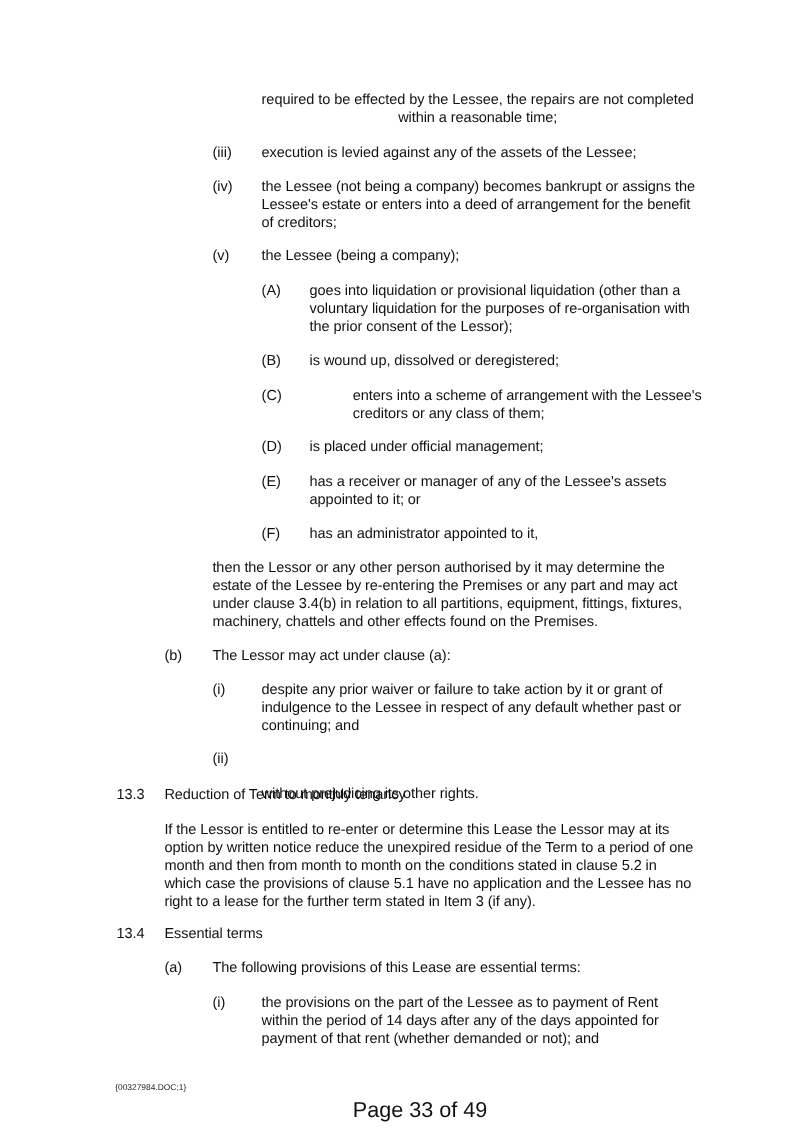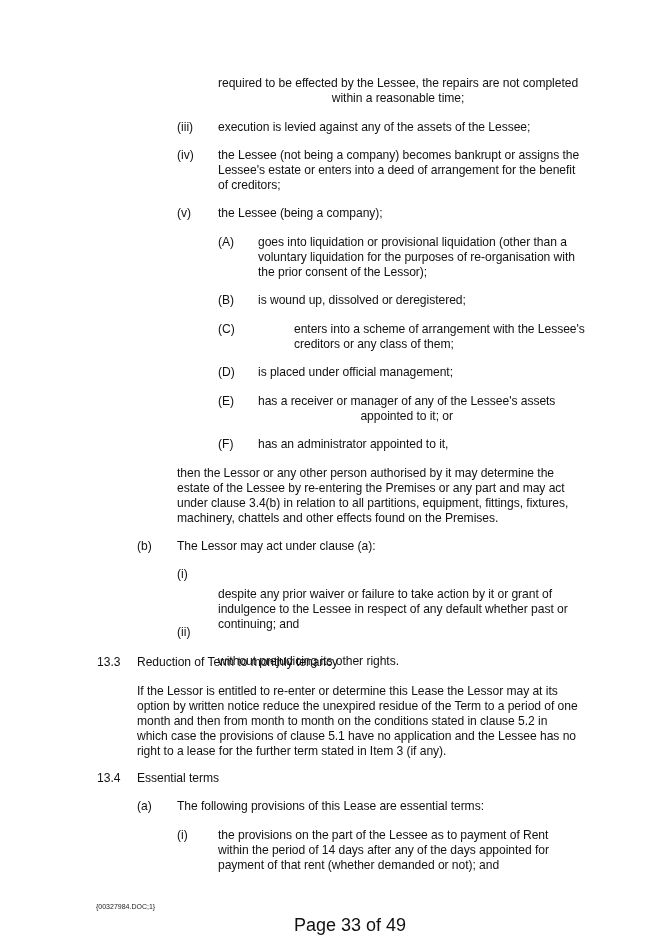--- a/index.html
+++ b/index.html
@@ -72,36 +72,36 @@
 <div class="blk txt" style="left:258px; top:293px;">is wound up, dissolved or deregistered;</div>
 
 <div class="num" style="left:218px; top:322px;">(C)</div>
 <div class="blk txt" style="left:258px; top:322px;margin-left:36px;">enters into a scheme of arrangement with the Lessee's
 creditors or any class of them;</div>
 
 <div class="num" style="left:218px; top:365px;">(D)</div>
 <div class="blk txt" style="left:258px; top:365px;">is placed under official management;</div>
 
 <div class="num" style="left:218px; top:394px;">(E)</div>
-<div class="blk txt" style="left:258px; top:394px;text-align:center;">has a receiver or manager of any of the Lessee's assets
+<div class="blk txt" style="left:258px; top:394px;">has a receiver or manager of any of the Lessee's assets
 appointed to it; or</div>
 
 <div class="num" style="left:218px; top:437px;">(F)</div>
 <div class="blk txt" style="left:258px; top:437px;">has an administrator appointed to it,</div>
 
 <div class="blk txt" style="left:177px; top:466px;">then the Lessor or any other person authorised by it may determine the
 estate of the Lessee by re-entering the Premises or any part and may act
 under clause 3.4(b) in relation to all partitions, equipment, fittings, fixtures,
 machinery, chattels and other effects found on the Premises.</div>
 
 <div class="num" style="left:137px; top:539px;">(b)</div>
 <div class="blk txt" style="left:177px; top:539px;">The Lessor may act under clause (a):</div>
 
 <div class="num" style="left:177px; top:567px;">(i)</div>
-<div class="blk txt" style="left:218px; top:567px;margin-top:20px;">despite any prior waiver or failure to take action by it or grant of
+<div class="blk txt" style="left:218px; top:567px;">despite any prior waiver or failure to take action by it or grant of
 indulgence to the Lessee in respect of any default whether past or
 continuing; and</div>
 
 <div class="num" style="left:177px; top:625px;">(ii)</div>
 <div class="blk txt" style="left:218px; top:625px;margin-top:29px;">without prejudicing its other rights.</div>
 
 <div class="num" style="left:97px; top:655px;text-align:right;">13.3</div>
 <div class="blk bold" style="left:137px; top:655px;">Reduction of Term to monthly tenancy</div>
 
 <div class="blk txt" style="left:137px; top:684px;">If the Lessor is entitled to re-enter or determine this Lease the Lessor may at its

